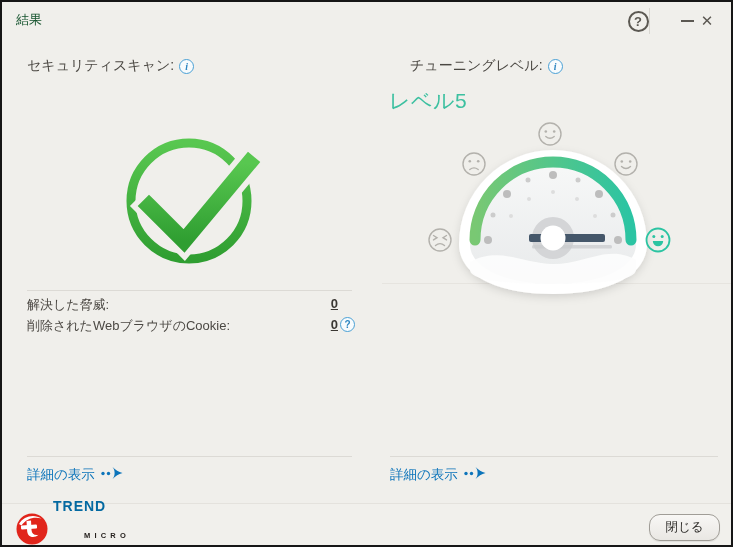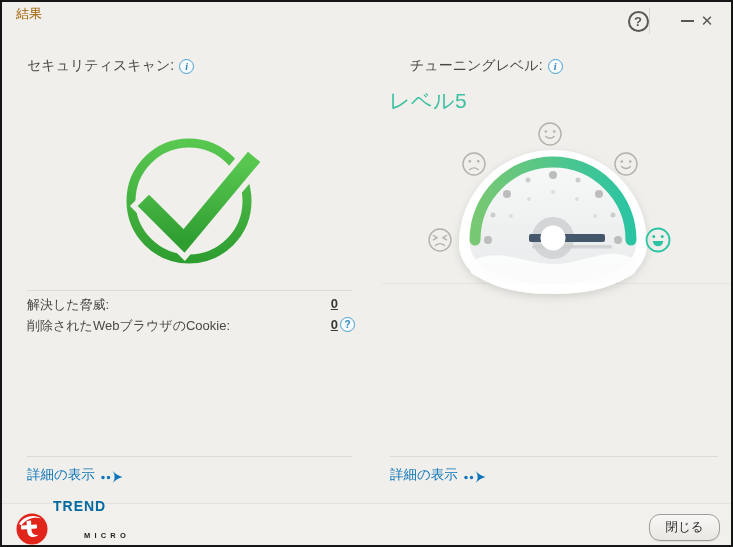--- a/index.html
+++ b/index.html
@@ -3,21 +3,21 @@
 <meta charset="utf-8">
 <style>
   * { margin:0; padding:0; box-sizing:border-box; }
   html,body { width:733px; height:547px; }
   body { font-family:"Liberation Sans","DejaVu Sans",sans-serif; }
   .window {
     position:relative; width:733px; height:547px;
     background:#f0efeb; border:2px solid #161616; overflow:hidden;
   }
   
-  .titlebar-title { position:absolute; left:14px; top:3px; font-size:13px; color:#a16207; }
+  .titlebar-title { position:absolute; left:14px; top:9px; font-size:13px; color:#14532d; }
   .tb-btn { position:absolute; top:8px; width:22px; height:22px; display:flex; align-items:center; justify-content:center; color:#5b5852; cursor:default; }
   .help-circle { left:625px; }
   .help-circle .ring { width:21px; height:21px; border:2px solid #5b5852; border-radius:50%; display:flex; align-items:center; justify-content:center; font-size:13px; font-weight:bold; color:#5b5852; }
   .min-btn { left:674px; }
   .min-btn .bar { width:13px; height:2px; background:#5b5852; }
   .close-btn { left:694px; font-size:15px; font-weight:bold; }
   .tb-divider { position:absolute; left:647px; top:6px; width:1px; height:26px; background:#d8d6d1; }
 
   
   .panel-header { position:absolute; top:55px; display:flex; align-items:center; gap:5px; }
@@ -31,21 +31,21 @@
   .hl-right { left:387px; color:#3cc0a0; }
 
   
   .divider { position:absolute; height:1px; background:#dcdad5; }
   .stat-row { position:absolute; left:25px; width:311px; display:flex; justify-content:space-between; font-size:13px; color:#4b4843; }
   .stat-row .value { font-weight:bold; color:#3a3733; text-decoration:underline; cursor:pointer; }
   .q-icon { position:absolute; left:338px; top:315px; width:15px; height:15px; border:1px solid #4aa0d5; border-radius:50%;
     display:flex; align-items:center; justify-content:center; color:#2e86c1; font-size:10px; font-weight:bold; background:#f7fbfd; cursor:pointer; }
 
   
-  .details-link { position:absolute; top:464px; display:flex; align-items:flex-end; gap:6px; font-size:13.5px; color:#0c74ba; cursor:pointer; }
+  .details-link { position:absolute; top:464px; display:flex; align-items:flex-start; gap:6px; font-size:13.5px; color:#0c74ba; cursor:pointer; }
   .dl-left { left:25px; } .dl-right { left:388px; }
 
   
   .gauge-baseline { position:absolute; left:380px; top:281px; width:349px; height:1px; background:#e6e4df; }
   .gauge-svg { position:absolute; left:420px; top:120px; }
 
   
   .footer-strip { position:absolute; left:0; top:501px; width:729px; height:42px; background:#f1f0ec; border-top:1px solid #e4e2dd; }
   .logo-svg { position:absolute; left:13px; top:510px; }
   .brand-top { position:absolute; left:51px; top:496px; font-size:14px; font-weight:bold; letter-spacing:1px; color:#0369a1; }

